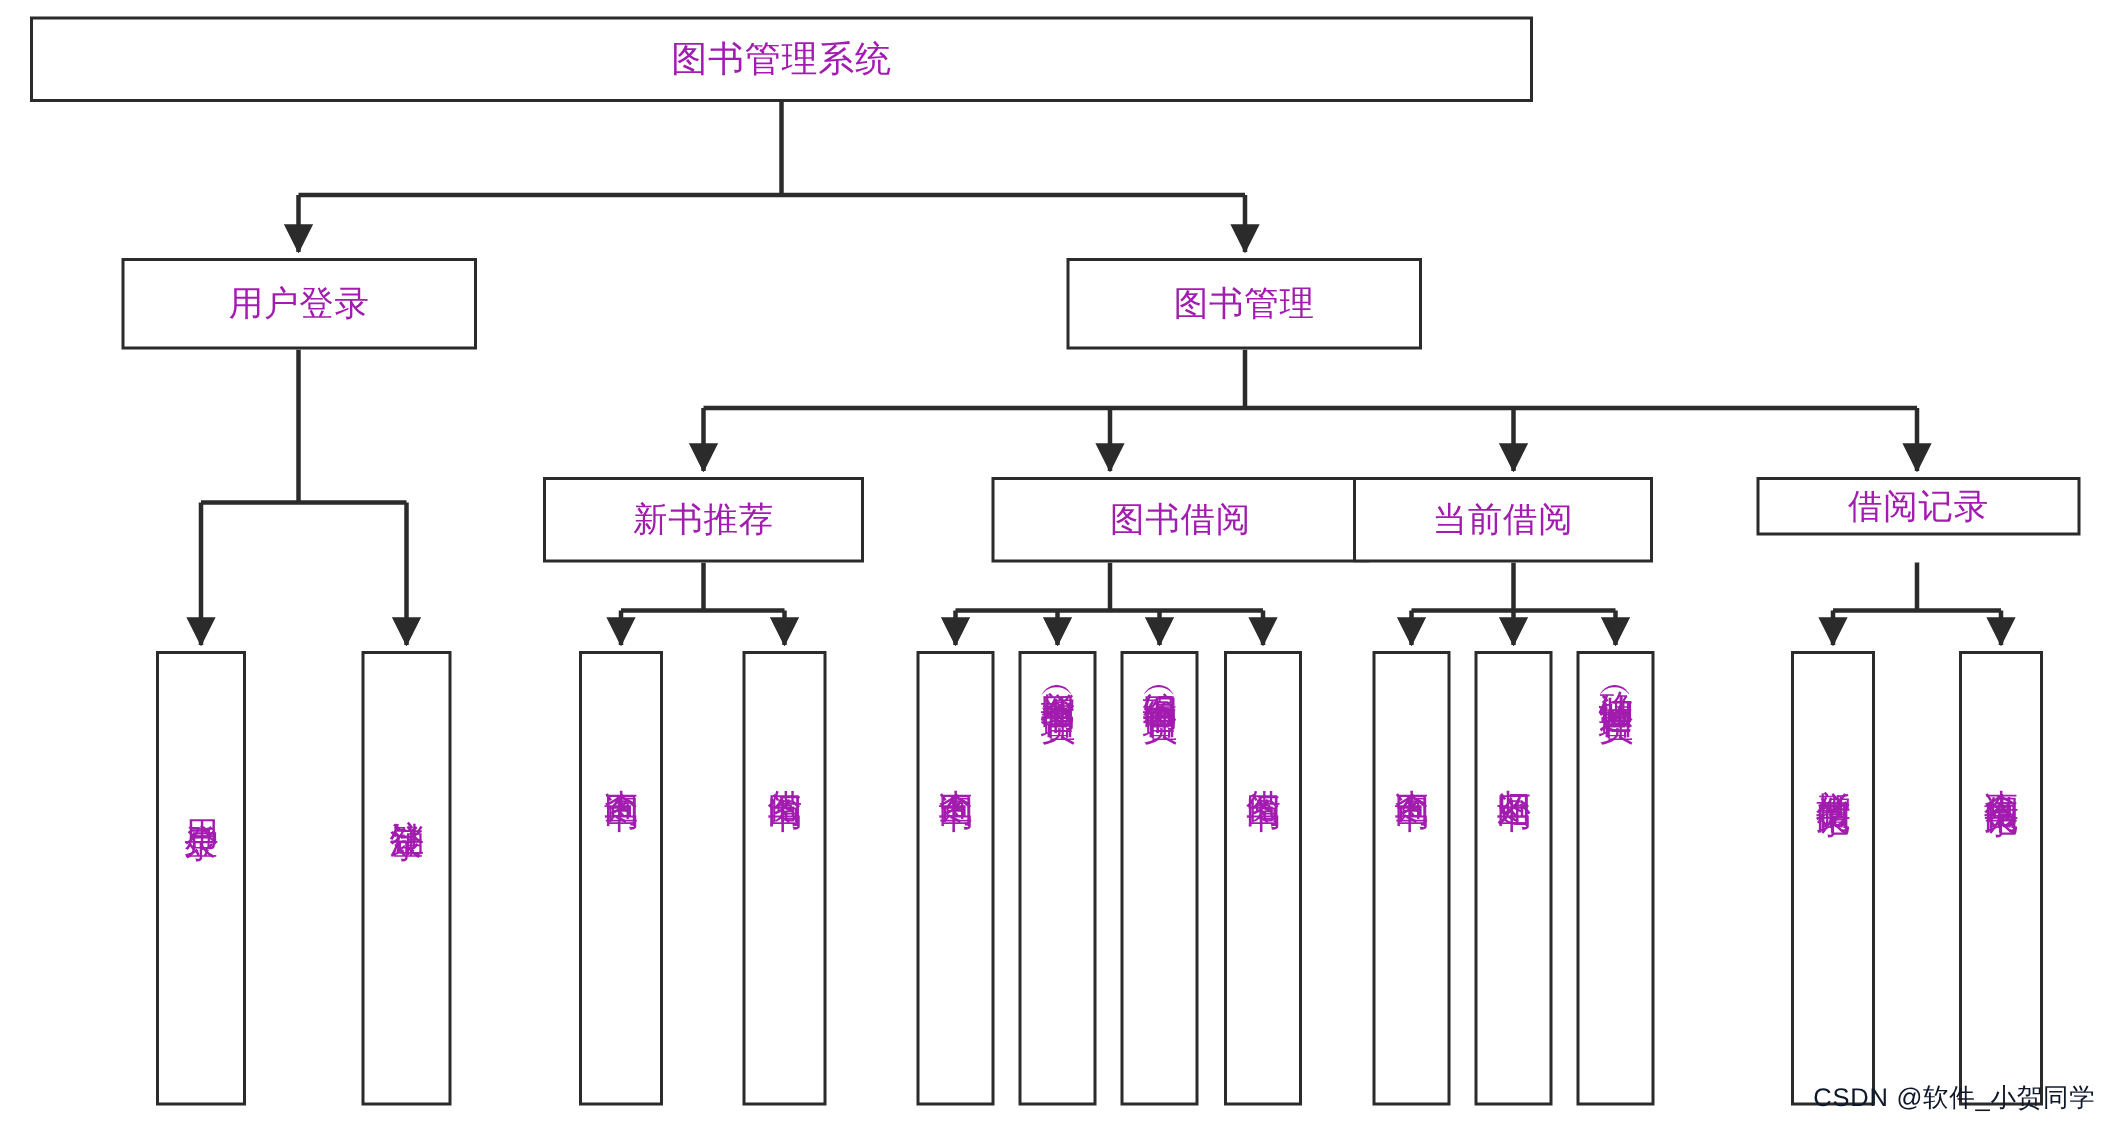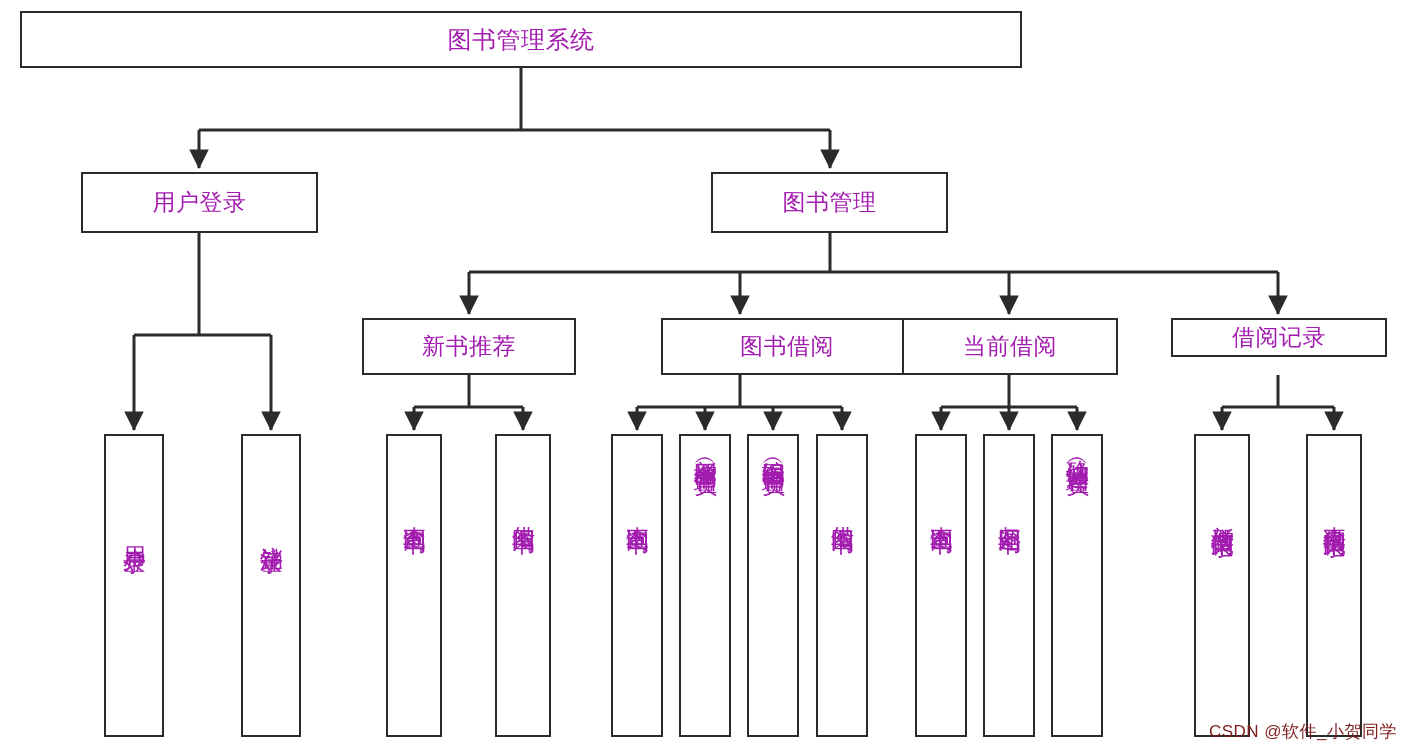--- a/index.html
+++ b/index.html
@@ -61,21 +61,21 @@
     text-align: left;
   }
   .node.leaf.tall-text { padding-top: 6px; }
   .node.leaf.mid-text { padding-top: 72px; }
   .node.leaf.low-text { padding-top: 92px; }
   .watermark {
     position: absolute;
     right: 8px;
     bottom: 4px;
     font-size: 17px;
-    color: #7f1d1d;
+    color: #0f172a;
     letter-spacing: 0.5px;
     z-index: 5;
     white-space: nowrap;
   }
 </style>
 </head>
 <body>
 
 <div id="diagram-root">
 
@@ -142,21 +142,21 @@
   </div>
 
   <div class="node" style="left:362px; top:318px; width:214px; height:57px;">
     <span class="node-label">新书推荐</span>
   </div>
 
   <div class="node" style="left:633px; top:318px; width:252px; height:57px;margin-left:28px;">
     <span class="node-label">图书借阅</span>
   </div>
 
-  <div class="node" style="left:902px; top:318px; width:216px; height:57px;">
+  <div class="node" style="left:902px; top:318px; width:200px; height:57px;">
     <span class="node-label">当前借阅</span>
   </div>
 
   <div class="node" style="left:1171px; top:318px; width:216px; height:39px;">
     <span class="node-label">借阅记录</span>
   </div>
 
   <div class="node leaf low-text" style="left:104px; top:434px; width:60px; height:303px;">
     <span class="node-label">用户登录</span>
   </div>

